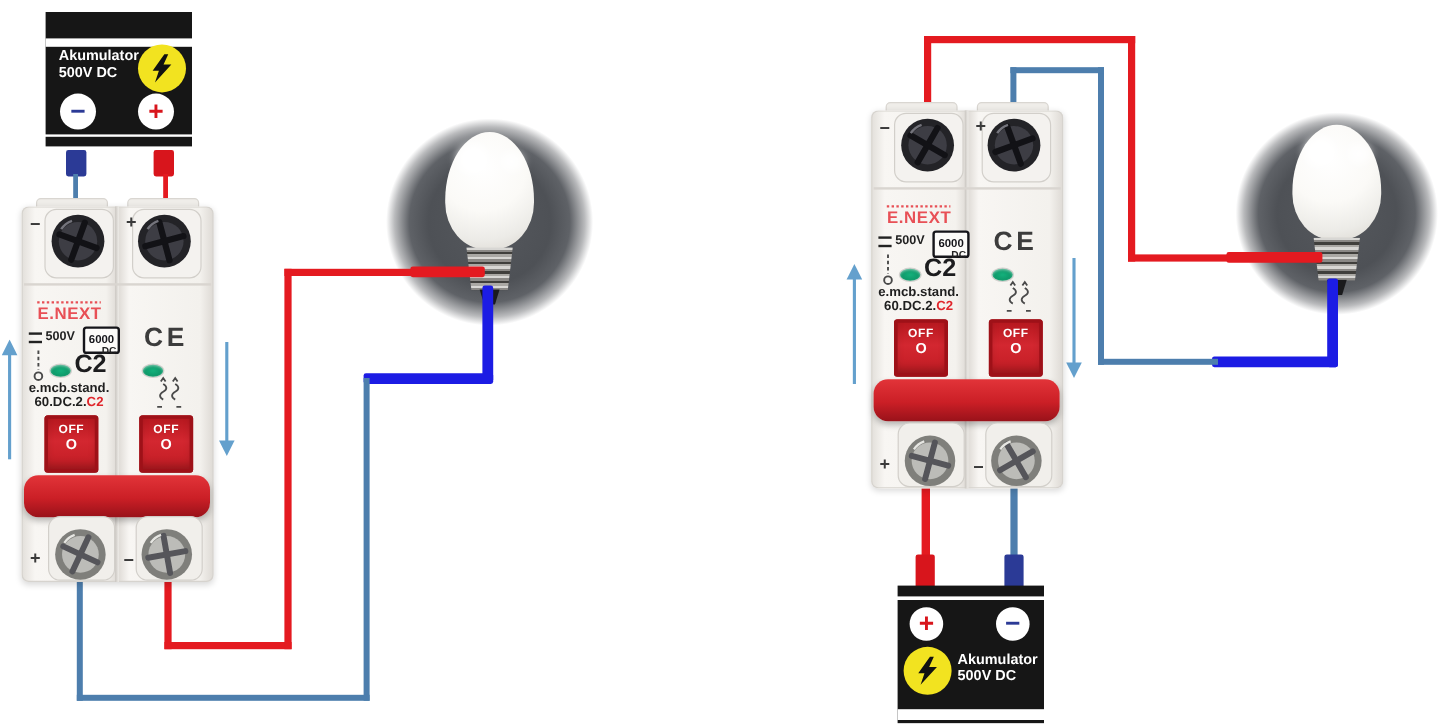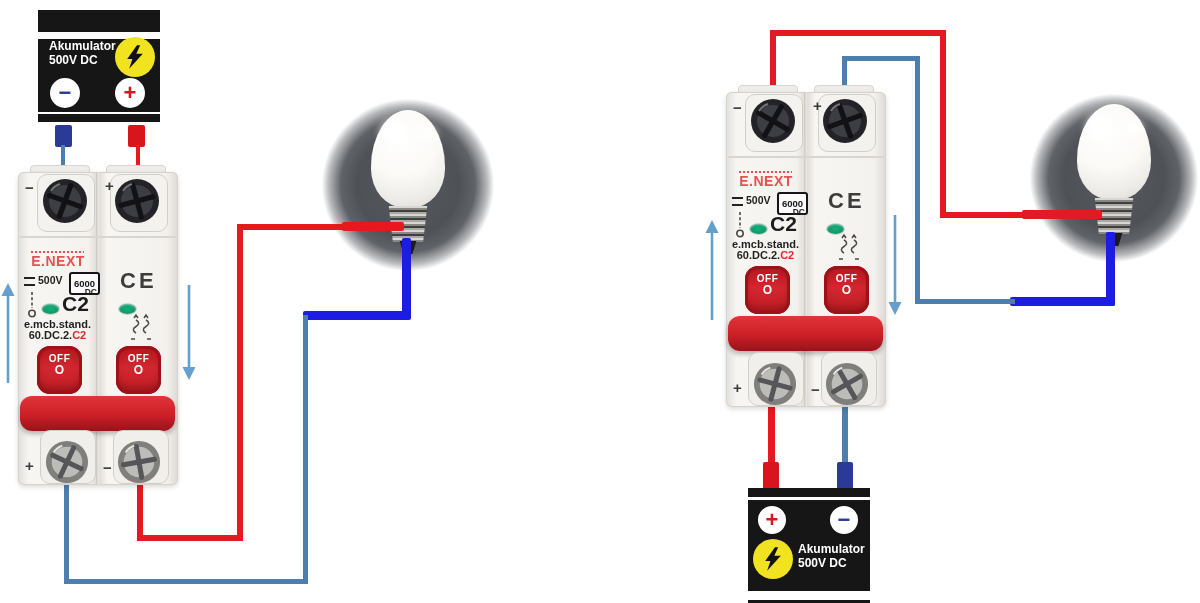--- a/index.html
+++ b/index.html
@@ -63,21 +63,21 @@
   .dc-sym{display:inline-block;width:11px;height:5px;border-top:2px solid #222;border-bottom:2px dashed #222;margin-right:3px;}
   .cap-box{position:absolute;left:51px;top:100px;border:2px solid #15151a;border-radius:3px;background:#fcfbf9;
            font-size:9.5px;font-weight:bold;color:#15151a;padding:4px 3px;line-height:11px;}
   .cap-dc{position:absolute;left:51px;top:115px;width:28px;text-align:right;font-size:8.5px;font-weight:bold;color:#222;}
   .led{position:absolute;width:17px;height:10px;border-radius:50%;
        background:radial-gradient(#14b07b,#0a8a5e);box-shadow:inset 0 1px 2px rgba(255,255,255,.45),0 0 0 1px rgba(0,0,0,.15);}
   .rating{position:absolute;left:44px;top:120px;font-size:21px;font-weight:bold;color:#1c1c1e;}
   .model{position:absolute;left:1px;width:77px;text-align:center;font-size:11px;font-weight:bold;color:#1f1f1f;line-height:11px;}
   .model .red{color:#e0262c;}
   .ce{position:absolute;left:102px;top:96px;font-size:22px;font-weight:bold;color:#3c3c3c;letter-spacing:3px;}
-  .toggle{position:absolute;top:174px;width:45px;height:48px;border-radius:13px;text-align:center;color:#fff;
+  .toggle{position:absolute;top:174px;width:45px;height:48px;border-radius:3px;text-align:center;color:#fff;
     background:linear-gradient(180deg,#b3161d,#d32730 45%,#c01b22);
     box-shadow:inset 0 0 0 3px #9e1118,inset 0 -6px 8px rgba(0,0,0,.25);}
   .toggle .off{font-size:10px;font-weight:bold;letter-spacing:.5px;margin-top:7px;}
   .toggle .osym{font-size:12px;font-weight:bold;line-height:12px;}
   .handle{position:absolute;left:2px;top:224px;width:155px;height:35px;border-radius:12px;
     background:linear-gradient(180deg,#e23439,#cb1f26 55%,#99121a);box-shadow:0 3px 5px rgba(0,0,0,.28);}
 </style>
 </head>
 <body>
 

